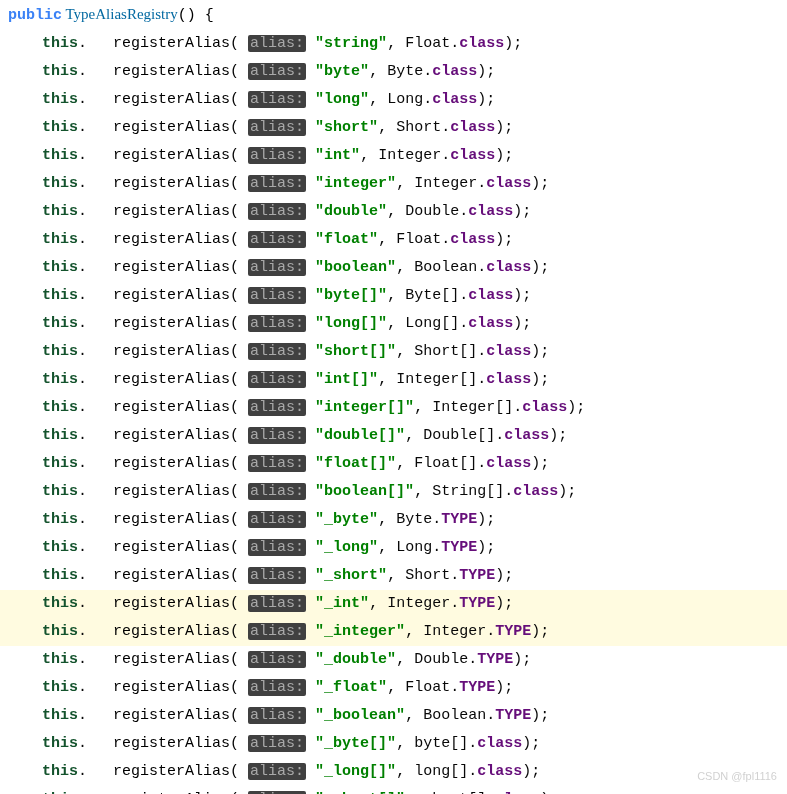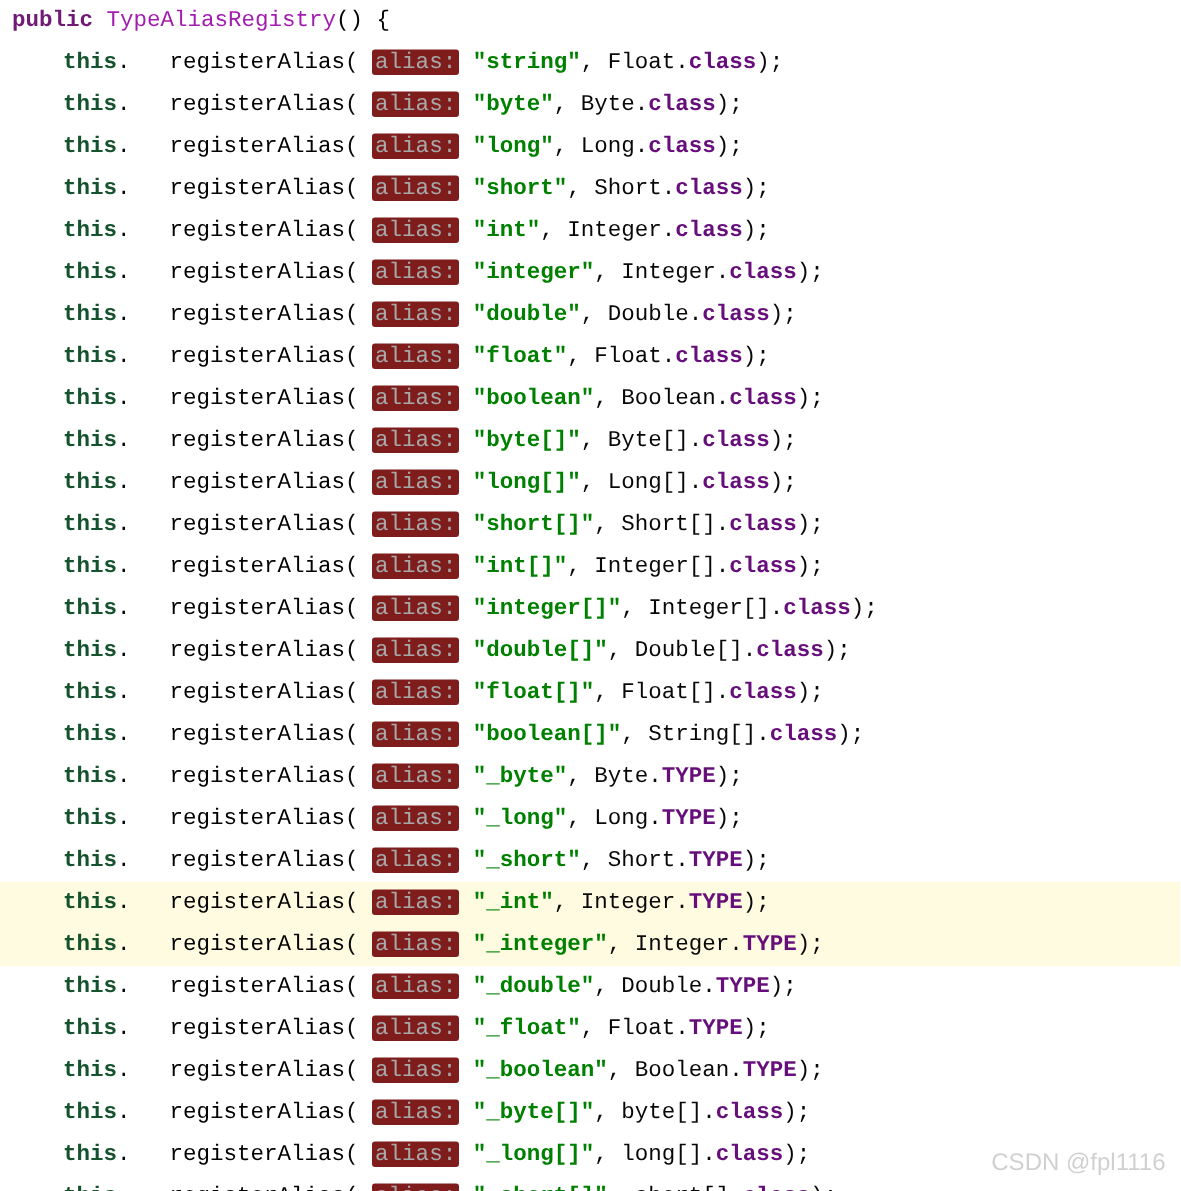--- a/index.html
+++ b/index.html
@@ -18,41 +18,41 @@
     box-sizing: border-box;
     position: relative;
   }
   .line {
     white-space: pre;
     padding-left: 8px;
   }
   .line.hl {
     background: #fffbe0;
   }
-  .kw { color: #701a75; font-weight: bold; }
+  .kw { color: #3b82f6; font-weight: bold; }
   .this { color: #14532d; font-weight: bold; }
-  .ident { color: #a21caf; }
+  .ident { color: #0369a1; font-family: Liberation Serif, serif; }
   .method { color: #000000; margin-left: 26px; }
   .paren { color: #000000; }
   .hint {
-    background: #7f1d1d;
+    background: #404040;
     color: #a8a8a8;
     padding: 0 2px;
     border-radius: 2px;
   }
   .str { color: #008000; font-weight: bold; }
   .cls { color: #660e7a; font-weight: bold; text-align: right; }
   .indent1 { padding-left: 8px; }
   .indent2 { padding-left: 42px; }
   .watermark {
     position: absolute;
     right: 10px;
     bottom: 4px;
     color: rgba(120,120,120,0.35);
-    font-size: 16px;
+    font-size: 11px;
     font-family: sans-serif;
     pointer-events: none;
   }
 </style>
 </head>
 <body>
 
 <div class="code-block" id="code">
 
   <div class="line indent1"><span class="kw">public</span><span class="ident"> </span><span class="ident">TypeAliasRegistry</span><span class="paren">()</span><span class="paren"> {</span></div>

